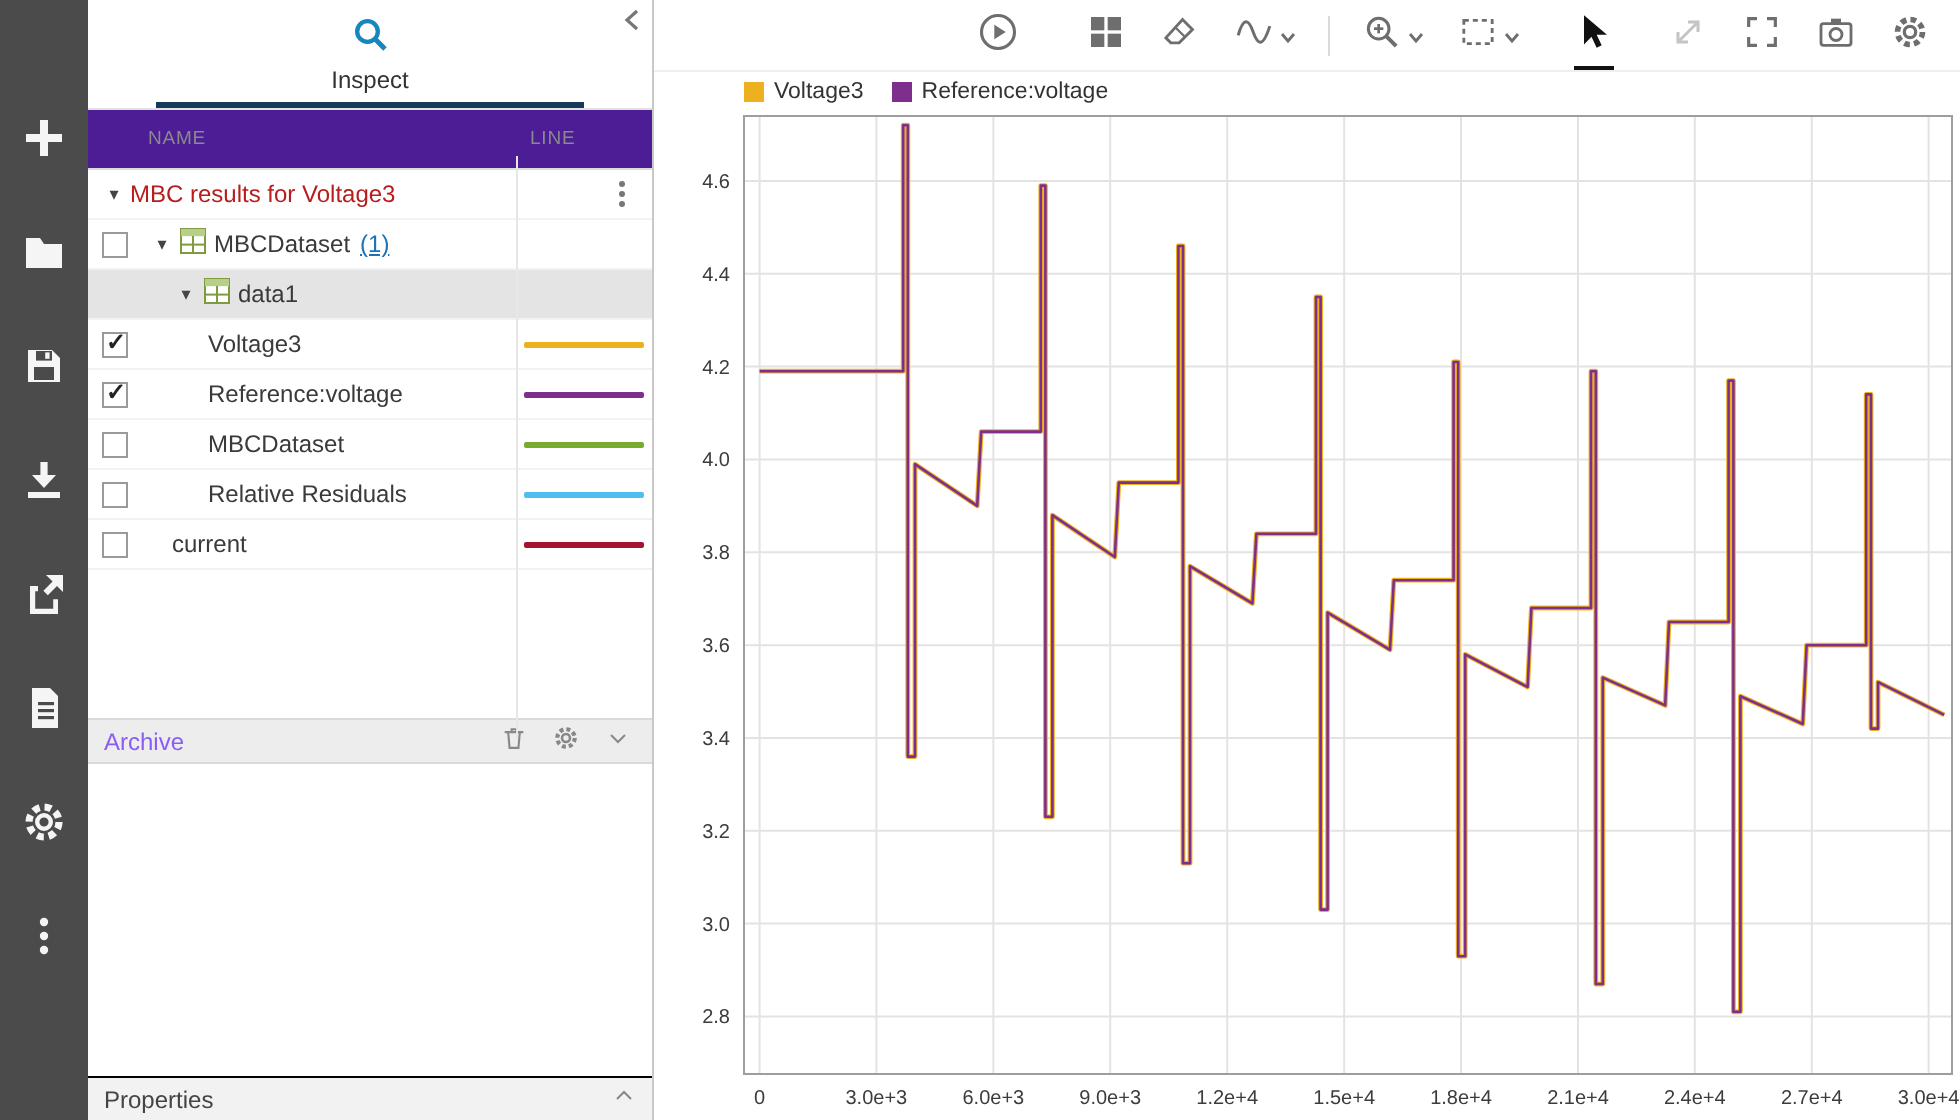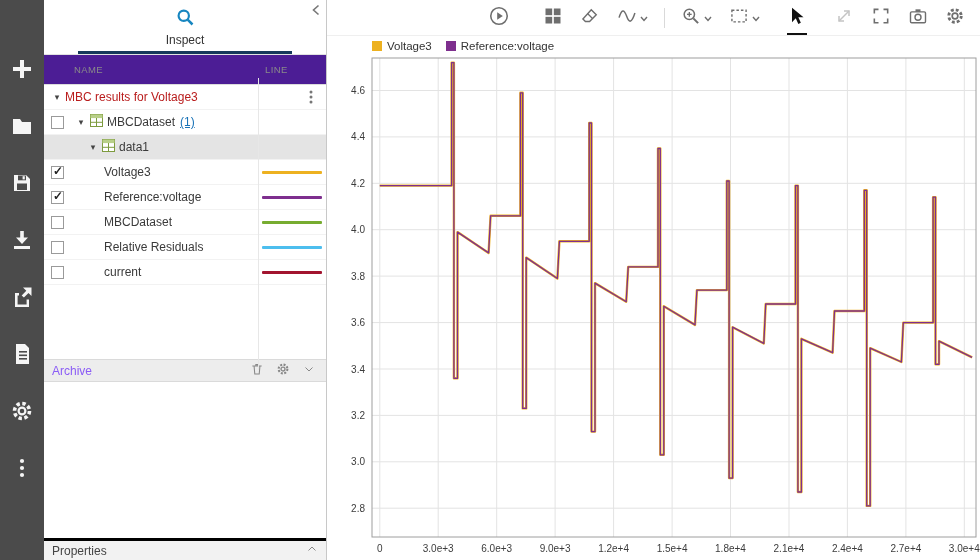--- a/index.html
+++ b/index.html
@@ -37,21 +37,21 @@
   .rowlabel { color: #3a3a3a; }
   .count-link { color: #1a73b7; text-decoration: underline; margin-left: 5px; }
   .swatch { position: absolute; left: 218px; width: 60px; height: 3px; border-radius: 1px; top: 11px; }
   .kebab { position: absolute; right: 8px; width: 14px; height: 16px; background: none; border: none; cursor: pointer; }
   .vsep-col { position: absolute; left: 214px; top: 78px; width: 1px; height: 292px; background: #e7e7e7; pointer-events: none; }
   .spacer { height: 74px; background: #fff; }
   .archive-bar { height: 23px; background: #ededed; border-top: 1px solid #dadada; border-bottom: 1px solid #dadada;
     display: flex; align-items: center; padding: 0 8px; gap: 8px; }
   .archive-bar .bar-label { color: #8b5cf6; flex: 1; }
   .bar-ibtn { background: none; border: none; cursor: pointer; width: 18px; height: 18px; display: flex; align-items: center; justify-content: center; }
-  .props-bar { position: absolute; left: 0; bottom: 0; width: 100%; height: 22px; background: #f2f2f2; border-top: 3px solid #000000;
+  .props-bar { position: absolute; left: 0; bottom: 0; width: 100%; height: 22px; background: #f2f2f2; border-top: 1px solid #000000;
     display: flex; align-items: center; padding: 0 8px; }
   .props-bar .bar-label { color: #444; flex: 1; }
 
   
   .main { position: absolute; left: 327px; top: 0; width: 653px; height: 560px; background: #fff; }
   .toolbar { height: 36px; display: flex; align-items: center; justify-content: flex-end; gap: 15px; padding-right: 14px; border-bottom: 1px solid #efefef; }
   .tbtn { background: none; border: none; cursor: pointer; height: 26px; display: flex; align-items: center; gap: 3px; padding: 0 1px; position: relative; }
   .tbtn.first { margin-right: 16px; }
   .tbtn.selected-tool::after { content: ""; position: absolute; left: 1px; right: 1px; bottom: -4px; height: 2px; background: #111; }
   .tbtn.spaced { margin-left: 10px; }
@@ -209,21 +209,21 @@
         <span class="rowlabel" style="margin-left:40px">MBCDataset</span>
         <span class="swatch" style="background: rgb(119, 172, 48);"></span>
       </div>
       <div class="row">
         <span class="checkbox"></span>
         <span class="rowlabel" style="margin-left:40px">Relative Residuals</span>
         <span class="swatch" style="background: rgb(77, 190, 238);"></span>
       </div>
       <div class="row">
         <span class="checkbox"></span>
-        <span class="rowlabel" style="margin-left:40px">current</span>
+        <span class="rowlabel" style="margin-left:22px">current</span>
         <span class="swatch" style="background: rgb(162, 20, 47);"></span>
       </div>
     </div>
 
     <div class="vsep-col"></div>
     <div class="spacer"></div>
 
     <div class="archive-bar">
       <span class="bar-label">Archive</span>
       <button class="bar-ibtn">

